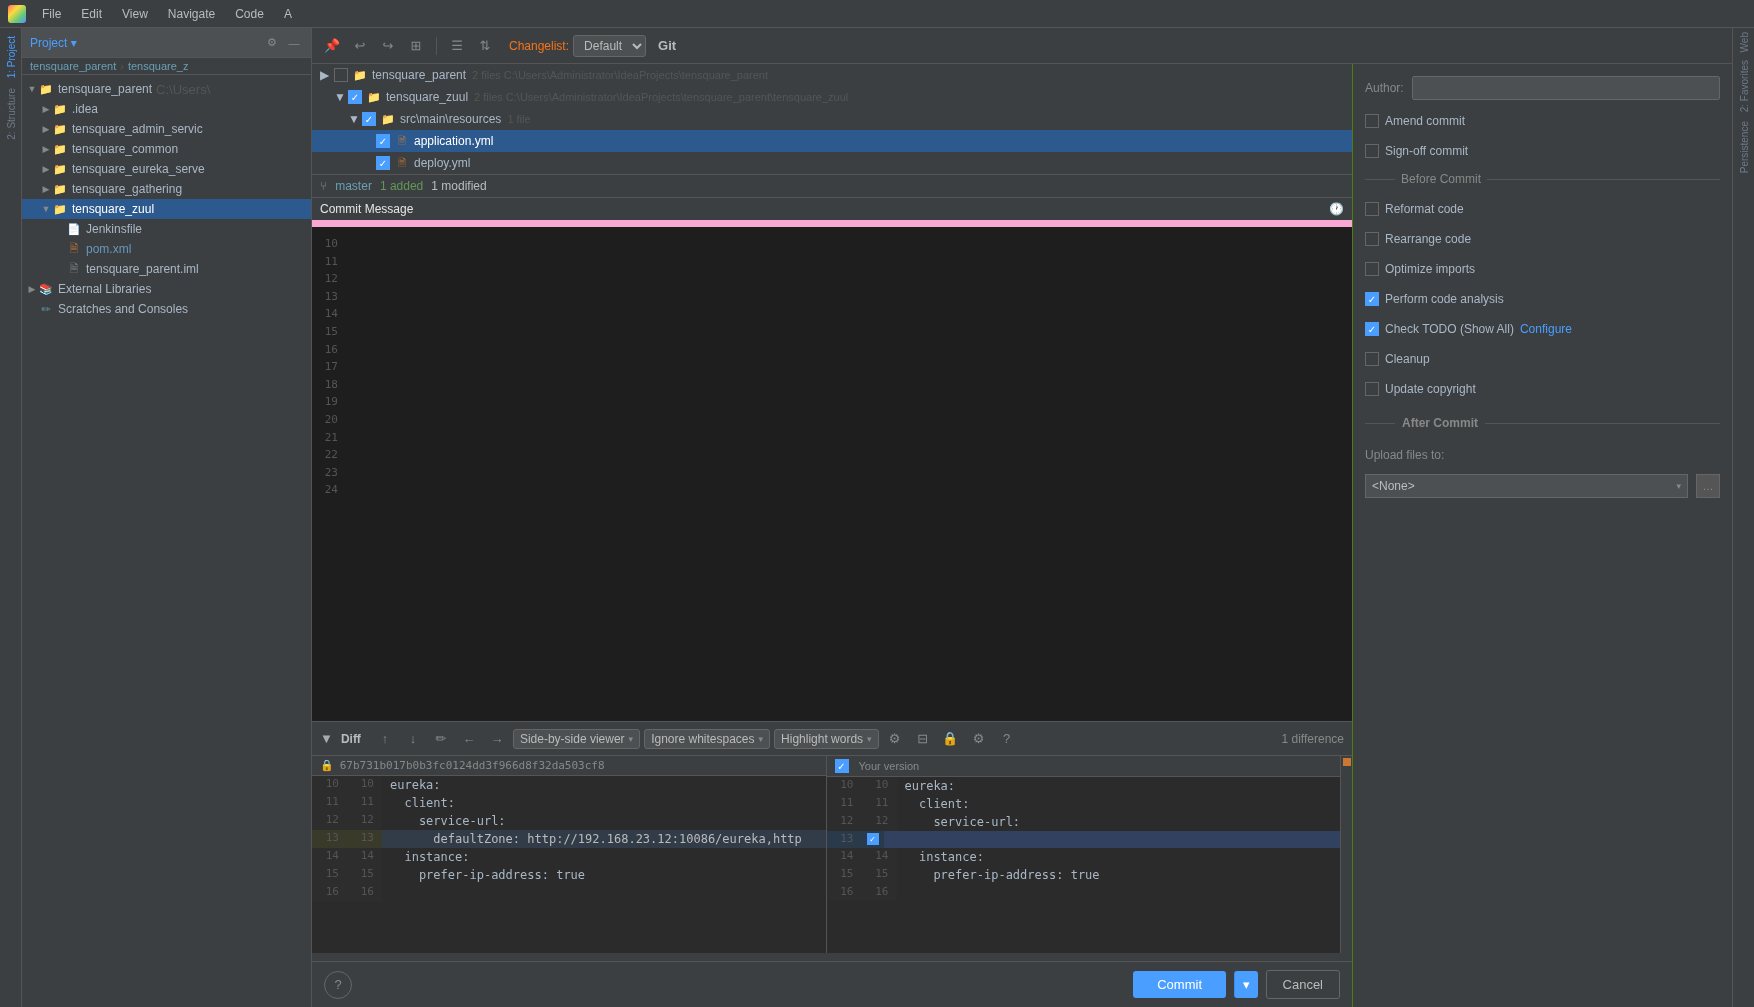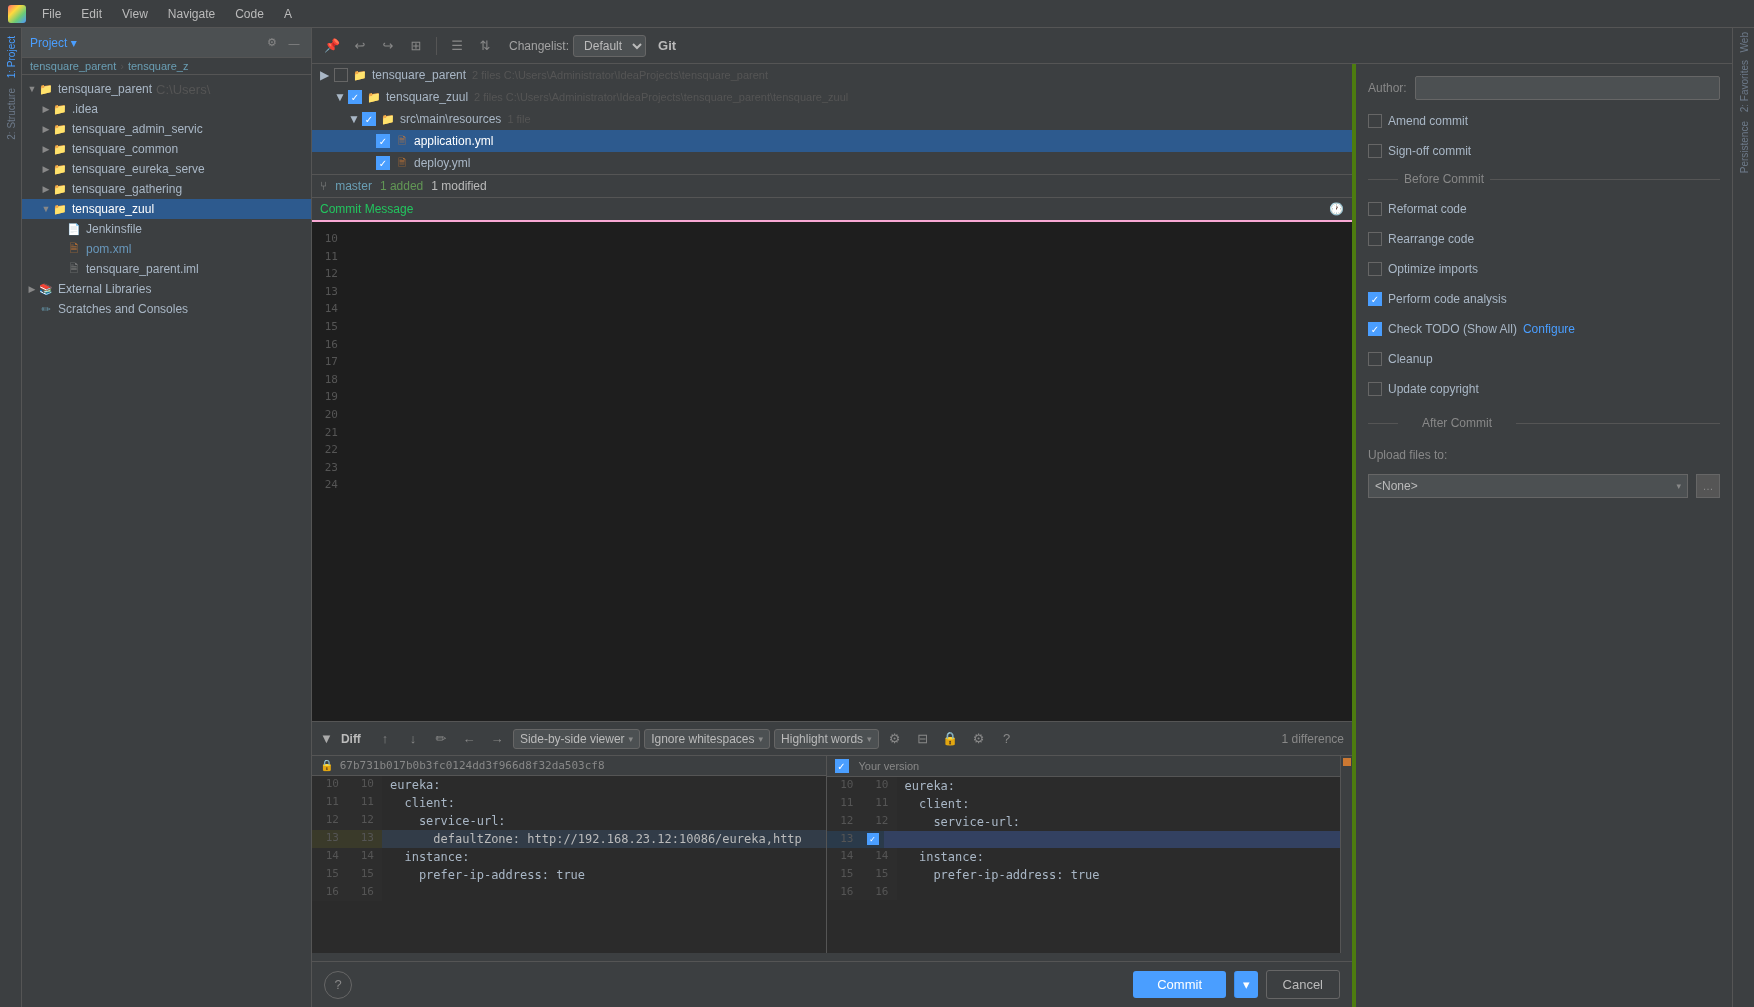--- a/index.html
+++ b/index.html
@@ -132,21 +132,21 @@
       padding: 0 8px;
       gap: 4px;
     }
     .toolbar-btn {
       width: 24px; height: 24px;
       display: flex; align-items: center; justify-content: center;
       cursor: pointer; color: #888; font-size: 13px;
       border-radius: 3px;
     }
     .toolbar-sep { width: 1px; height: 18px; background: #555; margin: 0 4px; }
-    .changelist-label { color: #a3a3a3; font-size: 12px; margin-left: 8px; }
+    .changelist-label { color: #f97316; font-size: 12px; margin-left: 8px; }
     .changelist-dropdown {
       background: #4c5052;
       border: 1px solid #666;
       color: #bbb;
       padding: 2px 6px;
       font-size: 12px;
       cursor: pointer;
       border-radius: 3px;
     }
     .git-label {
@@ -219,23 +219,23 @@
       flex-direction: column;
       flex: 1;
       background: #2b2b2b;
     }
     .commit-message-header {
       display: flex;
       align-items: center;
       justify-content: space-between;
       padding: 4px 8px;
       background: #3c3f41;
-      border-bottom: 2px solid #f9a8d4;
-      font-size: 12px;
-      color: #22c55e;
+      border-bottom: 7px solid #f9a8d4;
+      font-size: 12px;
+      color: #e5e5e5;
       gap: 16px;
     }
     .commit-message-body {
       flex: 1;
       background: #1e1e1e;
       color: #a9b7c6;
       padding: 8px;
       font-size: 13px;
       font-family: 'Consolas', monospace;
       position: relative;
@@ -255,21 +255,21 @@
       margin-left: 36px;
       color: #a9b7c6;
       font-size: 13px;
       line-height: 1.6;
     }
 
     
     .git-panel {
       width: 380px;
       background: #3c3f41;
-      border-left: 4px solid #4d7c0f;
+      border-left: 1px solid #4d7c0f;
       overflow-y: auto;
       padding: 12px;
       display: flex;
       flex-direction: column;
       gap: 12px;
     }
     .author-row {
       display: flex;
       align-items: center;
       gap: 8px;
@@ -855,21 +855,21 @@
         </div>
         <div class="checkbox-row">
           <div class="checkbox-box"></div>
           <span class="checkbox-label">Cleanup</span>
         </div>
         <div class="checkbox-row">
           <div class="checkbox-box"></div>
           <span class="checkbox-label">Update copyright</span>
         </div>
 
-        <div style="display:flex;align-items:center;gap:24px;margin:6px 0 2px 0;">
+        <div style="display:flex;align-items:center;gap:7px;margin:6px 0 2px 0;font-weight:bold;">
           <div style="height:1px;background:#555;width:30px;"></div>
           <span style="color:#888;font-size:12px;white-space:nowrap;">After Commit</span>
           <div style="height:1px;background:#555;flex:1;"></div>
         </div>
 
         <div style="display:flex;align-items:center;gap:6px;margin-top:4px;">
           <span style="color:#888;font-size:12px;">Upload files to:</span>
         </div>
         <div class="upload-row">
           <div class="upload-dropdown">

